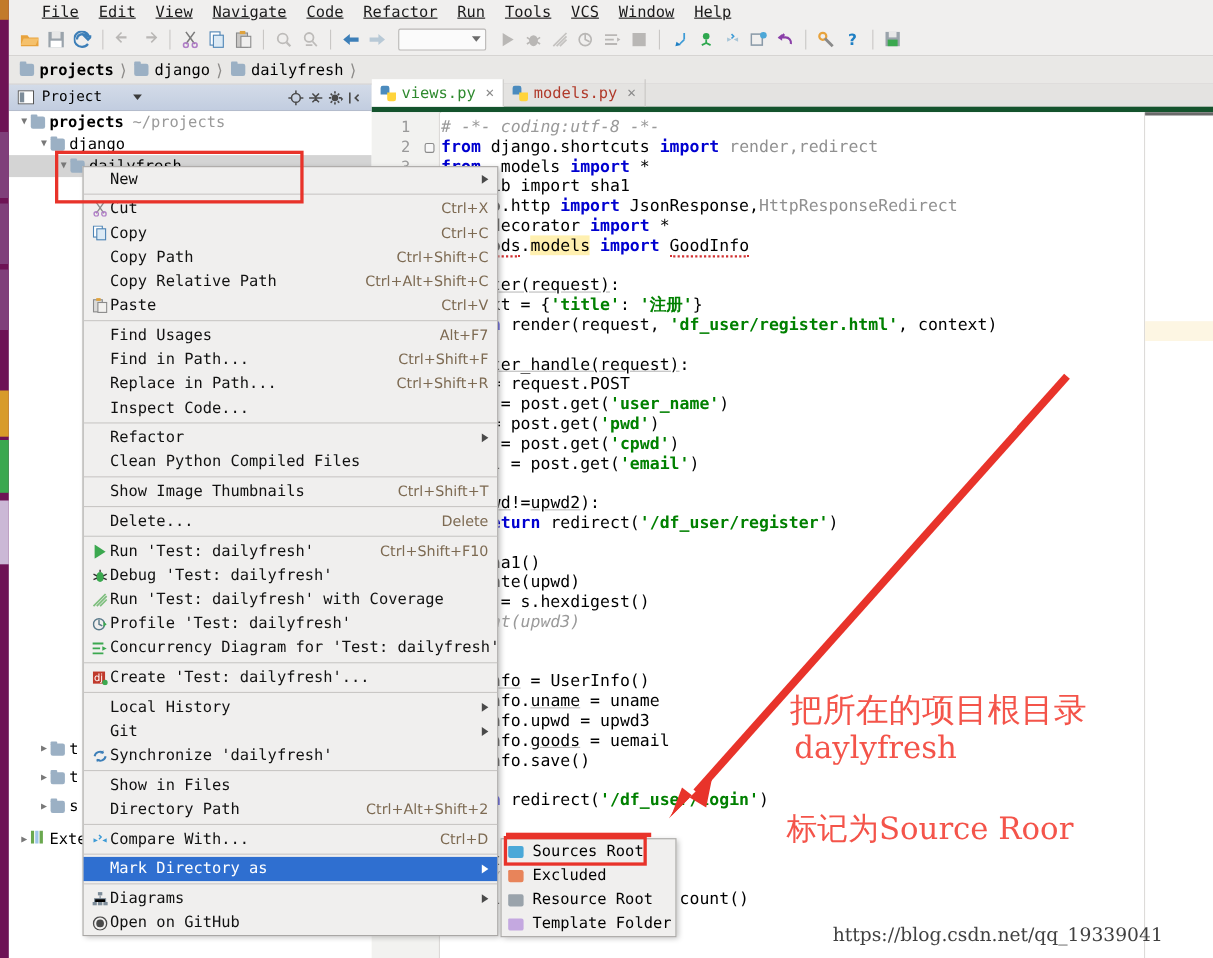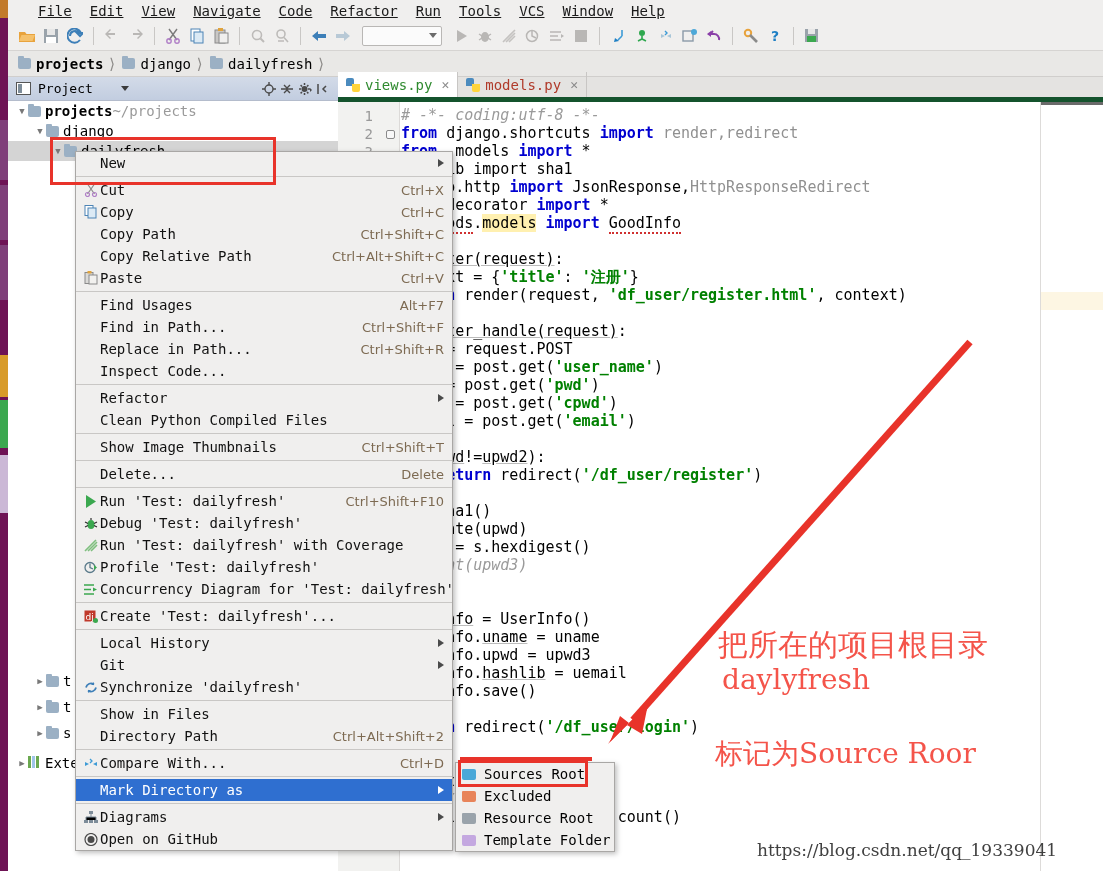--- a/index.html
+++ b/index.html
@@ -90,21 +90,21 @@
   .proj-tree {
     position: absolute; left: 8px; top: 101px; width: 330px; height: 770px;
     background: #ffffff; overflow: hidden;
     font-family: "DejaVu Sans Mono", monospace; font-size: 14px;
   }
   .tree-row { height: 20px; display: flex; align-items: center; white-space: nowrap; }
   .tree-row.sel { background: #d4d4d4; }
   .tw { width: 12px; display:inline-block; text-align:center; color:#787878; font-size:9px; }
   .tree-label { margin-left: 4px; }
   .tree-label.bold { font-weight: bold; }
-  .tree-path { color: #9a9a9a; margin-left: 0; }
+  .tree-path { color: #9a9a9a; margin-left: 8px; }
 
   
   .editor-wrap {
     position: absolute; left: 338px; top: 77px; width: 765px; height: 794px;
     background: #ffffff;
   }
   .tabbar {
     position: absolute; left: 0; top: 0; width: 765px; height: 25px;
     background: #e4e3e1; border-bottom: 5px solid #14532d;
     display: flex; align-items: flex-end;
@@ -541,21 +541,21 @@
       <div class="code-line" style="top:364px;">    <span class="kw">return</span> redirect(<span class="str">'/df_user/register'</span>)</div>
 
       <div class="code-line" style="top:400px;">s = sha1()</div>
       <div class="code-line" style="top:418px;">s.update(upwd)</div>
       <div class="code-line" style="top:436px;"><span class="uline">upwd3</span> = s.hexdigest()</div>
       <div class="code-line cmt" style="top:454px;"># print(upwd3)</div>
 
       <div class="code-line" style="top:508px;"><span class="uline">userinfo</span> = UserInfo()</div>
       <div class="code-line" style="top:526px;">userinfo.<span class="uline">uname</span> = uname</div>
       <div class="code-line" style="top:544px;">userinfo.upwd = upwd3</div>
-      <div class="code-line" style="top:562px;">userinfo.<span class="uline">hashlib</span> = uemail</div>
+      <div class="code-line" style="top:562px;">userinfo.<span class="uline">goods</span> = uemail</div>
       <div class="code-line" style="top:580px;">userinfo.save()</div>
 
       <div class="code-line" style="top:616px;"><span class="kw">return</span> redirect(<span class="str">'/df_user/login'</span>)</div>
 
       <div class="code-line" style="top:652px;">uest):</div>
       <div class="code-line" style="top:670px;">ET.get(<span class="str">'uname'</span>)</div>
       <div class="code-line cmt" style="top:688px;font-size:13px;">ET.get('uname')</div>
       <div class="code-line" style="top:706px;">ts.filter(<span class="pur">uname</span>=uname1).count()</div>
     </div>
 

